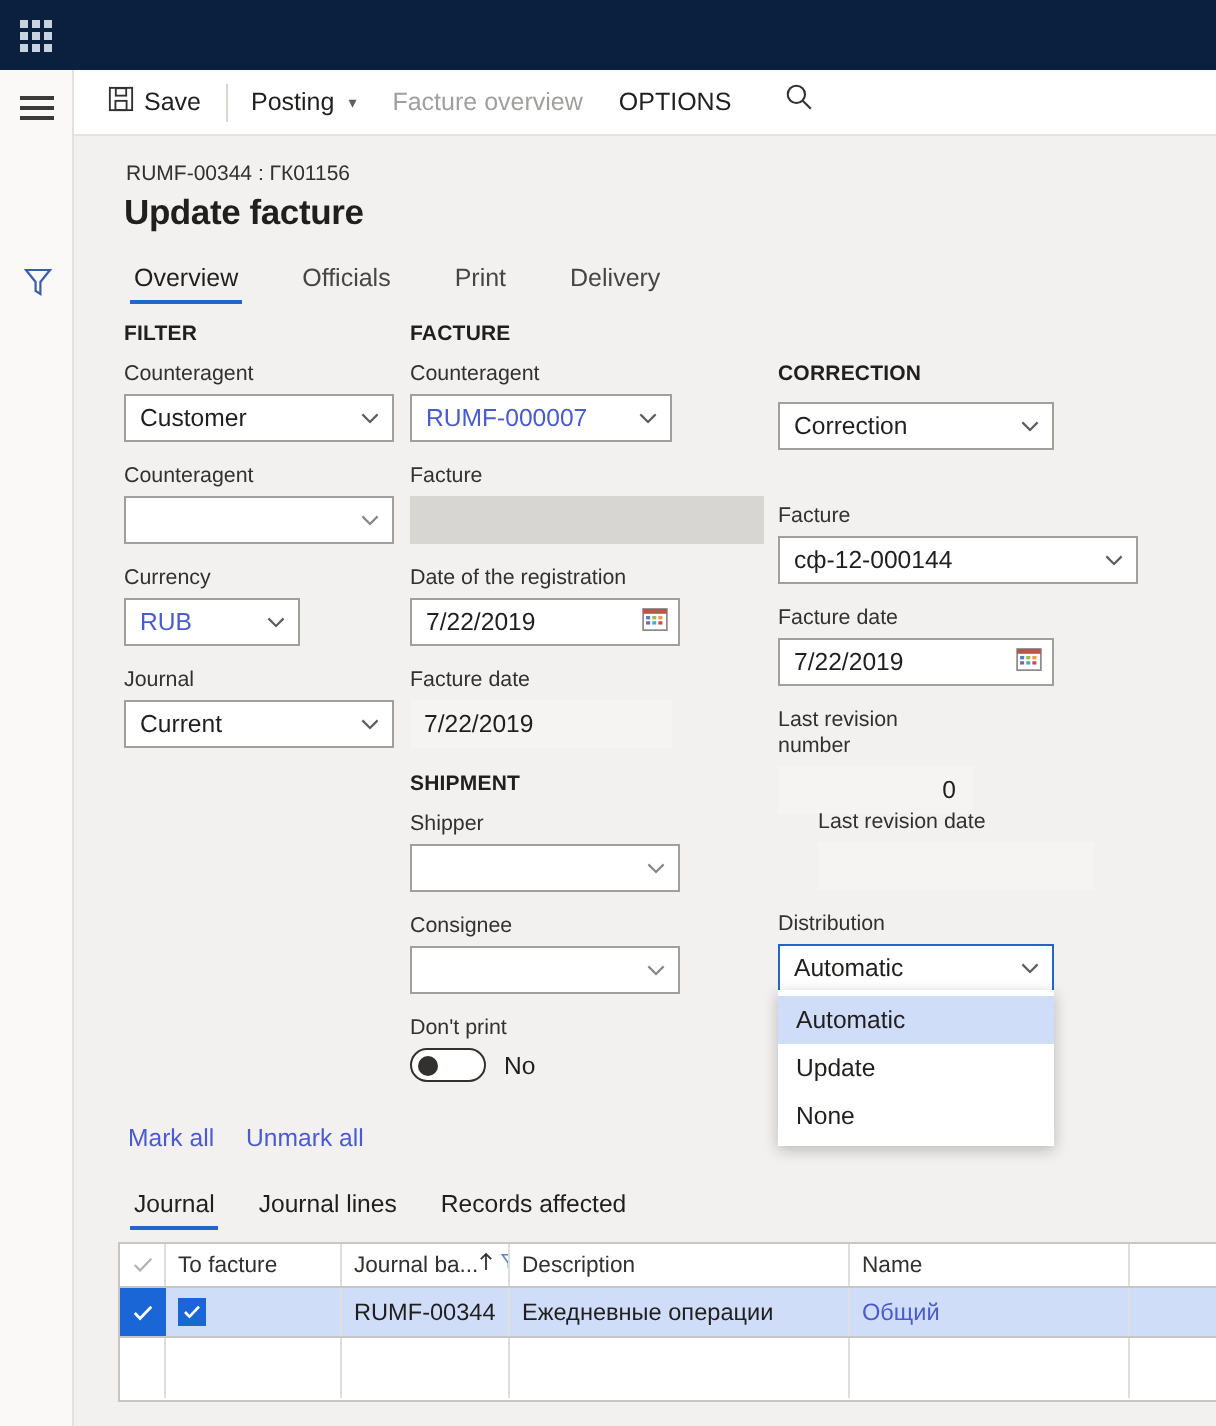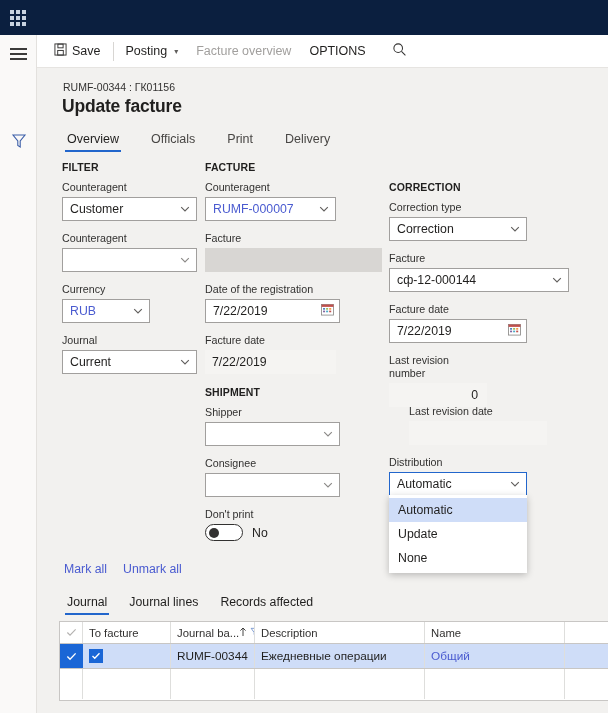--- a/index.html
+++ b/index.html
@@ -366,21 +366,20 @@
     <div class="toggle-row" style="left:168px; top:456px;">
       <div class="toggle">
         <div class="knob"></div>
       </div>
       <div class="toggle-label">No</div>
     </div>
 
     <div class="sec-head" style="left:352px; top:113px;">CORRECTION</div>
 
     <div class="fld" style="left:352px; top:133px; width:138px;">
-      <label>Correction type</label>
       <div class="ctrl">
         <span>Correction</span>
         <span class="chev">
           <svg width="12" height="12" viewBox="0 0 12 12">
               <path d="M2.2 4.2 L6 8 L9.8 4.2" fill="none" stroke="#605e5c" stroke-width="1.1"></path>
             </svg>
         </span>
       </div>
     </div>
 

